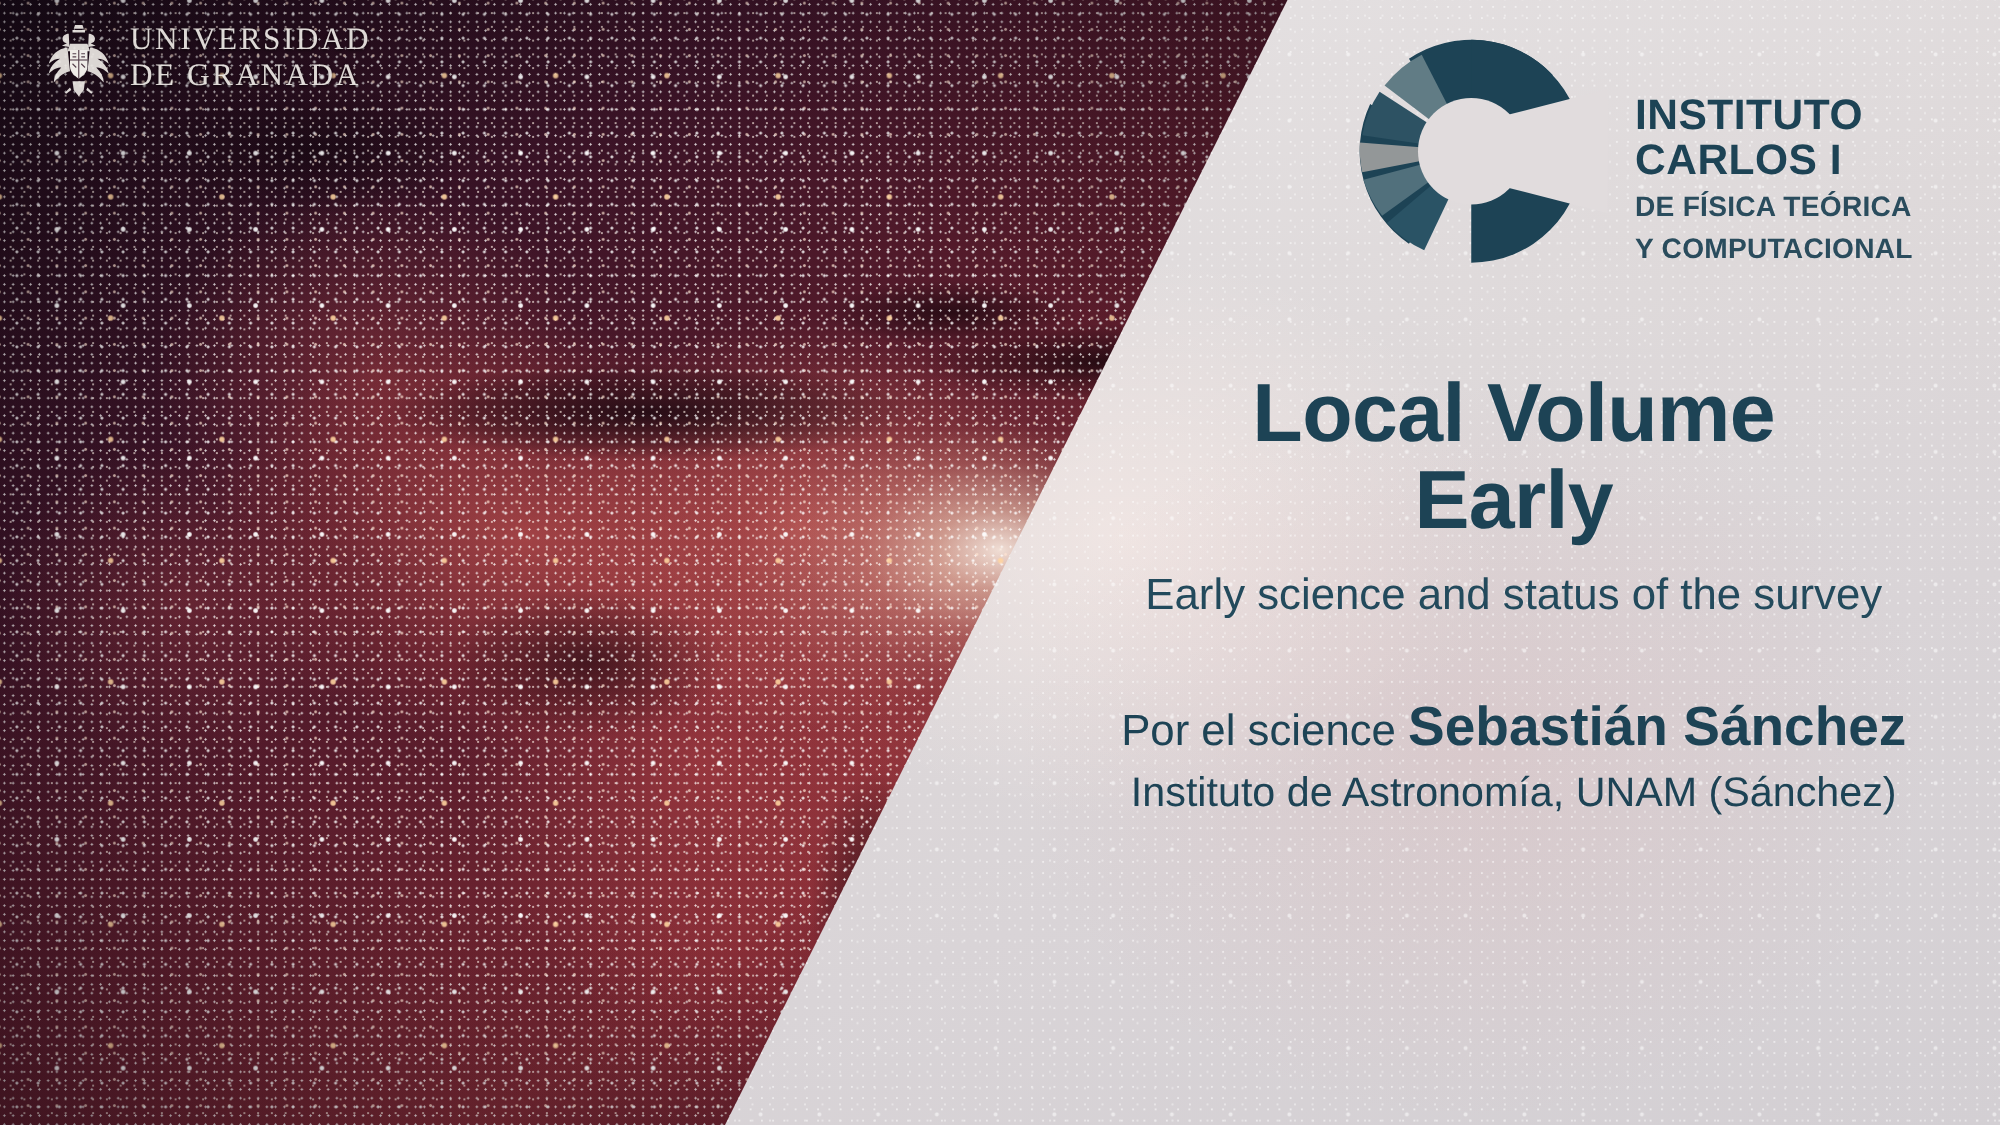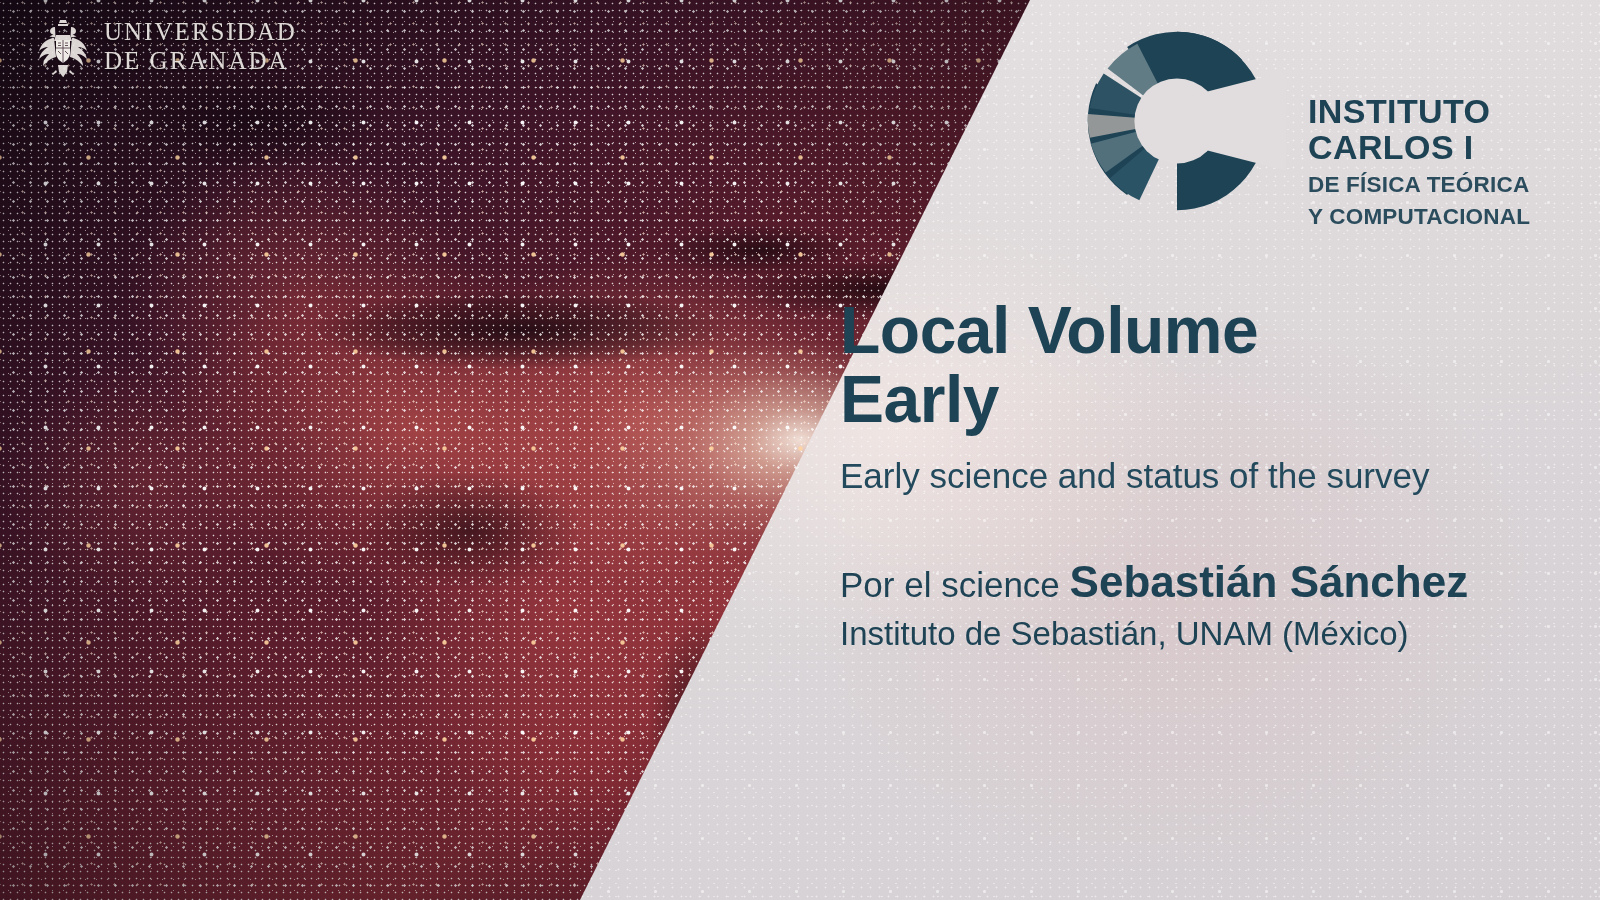--- a/index.html
+++ b/index.html
@@ -114,21 +114,21 @@
     font-size:25px;
     line-height:1.14;
     letter-spacing:2.0px;
     text-shadow:0 1px 3px rgba(0,0,0,.75);
     opacity:.93;
   }
 
   
   .inst-logo {
     position:absolute; left:1068px; top:12px;
-    display:flex; align-items:flex-end; gap:22px;
+    display:flex; align-items:center; gap:22px;
     z-index:9;
   }
   .inst-mark { width:218px; height:218px; display:block; flex:none; }
   .inst-text { padding-top:44px; }
   .inst-name {
     color:#1d4355;
     font-size:34px;
     font-weight:bold;
     line-height:1.06;
     letter-spacing:.4px;
@@ -139,21 +139,21 @@
     line-height:1.14;
     letter-spacing:.2px;
     margin-top:7px;
     font-weight:700;
   }
 
   
   .content {
     position:absolute;
     left:840px; top:296px; width:742px;
-    text-align:left;
+    text-align:center;
     z-index:7;
   }
   .talk-title {
     color:#1d4355;
     font-size:66px;
     font-weight:bold;
     line-height:1.04;
     letter-spacing:-.5px;
   }
   .talk-title .line2 { display:block; }
@@ -272,19 +272,19 @@
 
     <h1 class="talk-title">
       <span>Local Volume</span>
       <span class="line2">Early</span>
     </h1>
 
     <div class="talk-subtitle">Early science and status of the survey</div>
 
     <div class="speaker-block">
       <div class="speaker-line"><span>Por el science </span><span class="name">Sebastián Sánchez</span></div>
-      <div class="affiliation">Instituto de Sebastián, UNAM (México)</div>
+      <div class="affiliation">Instituto de Astronomía, UNAM (Sánchez)</div>
     </div>
 
 
   </div>
 
 </div>
 
 </body></html>

